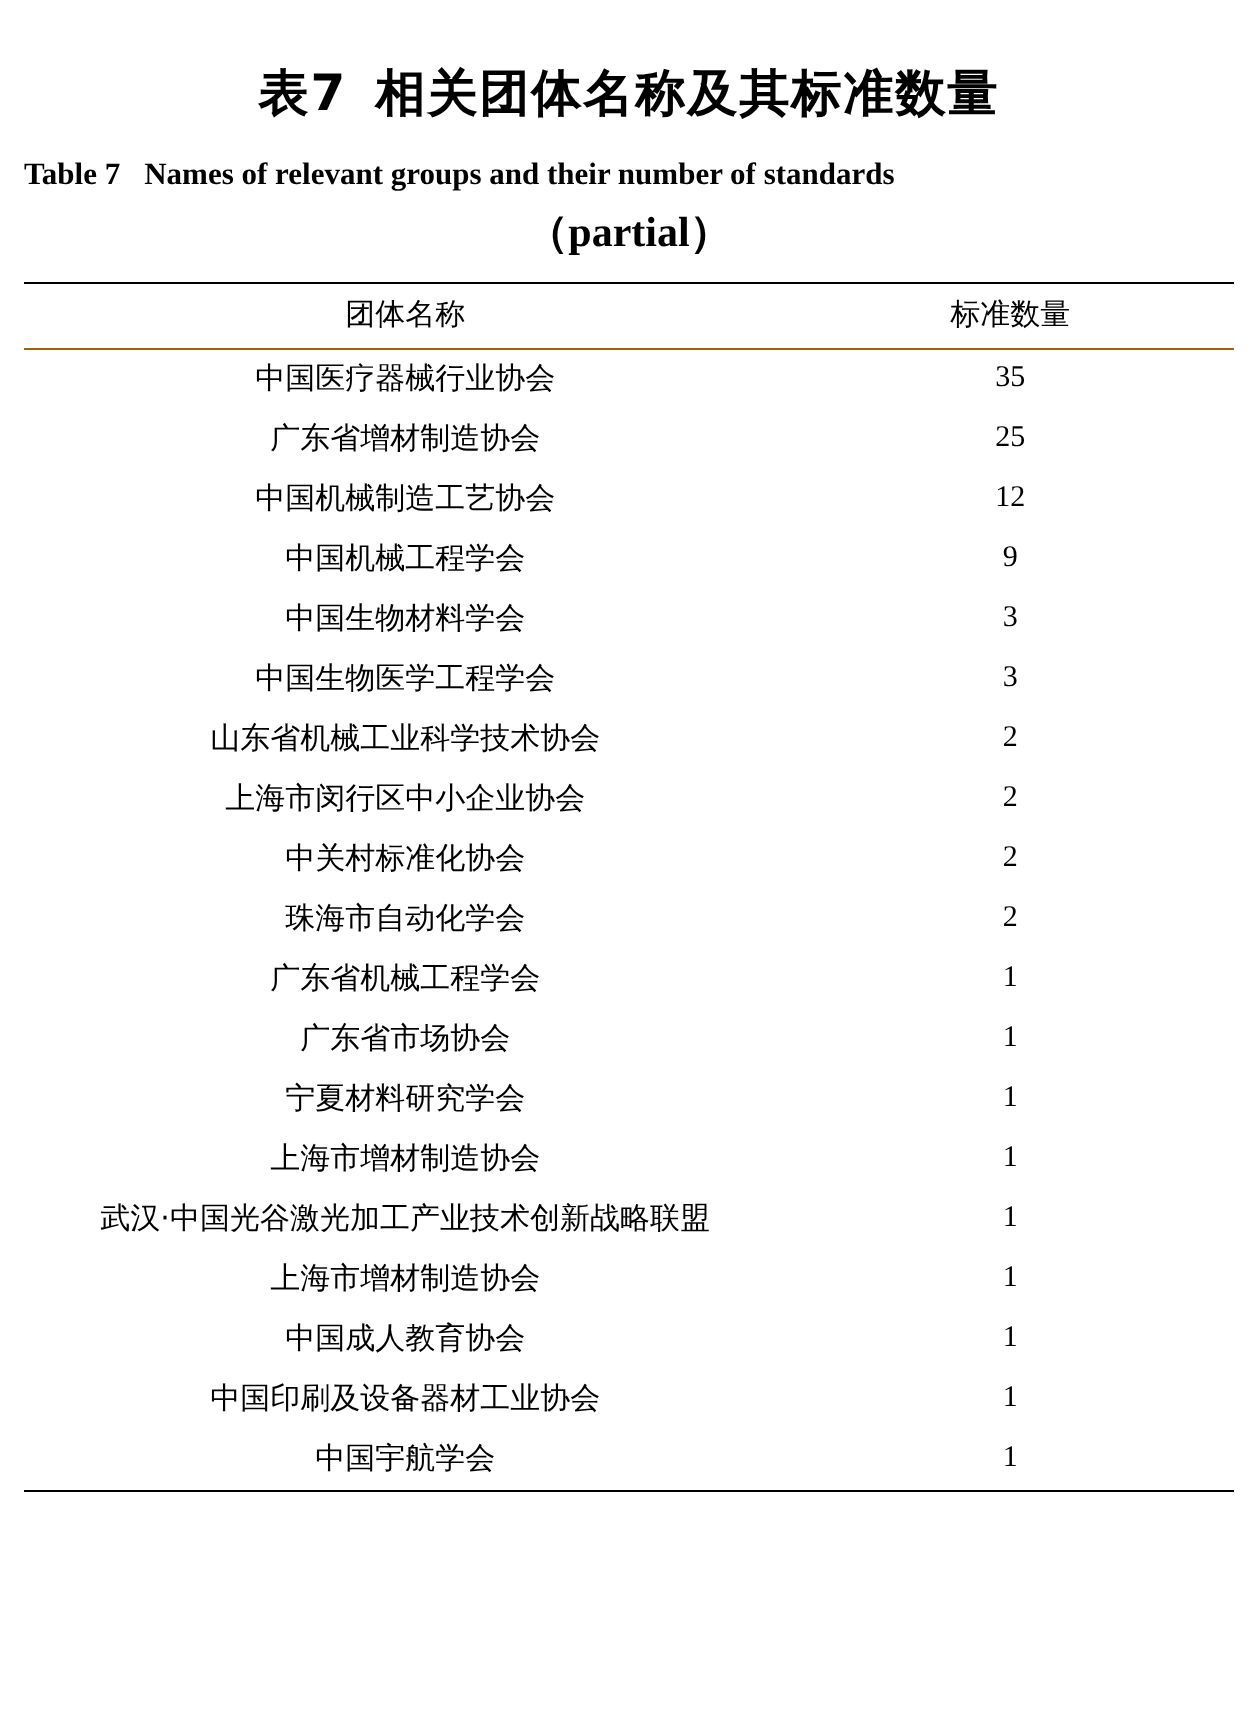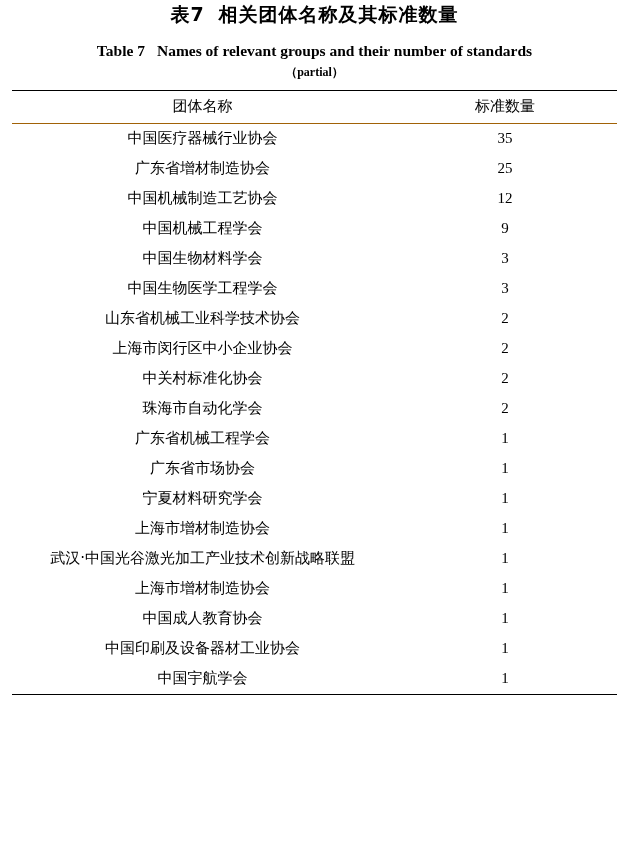--- a/index.html
+++ b/index.html
@@ -18,46 +18,46 @@
     width: 629px;
     height: 855px;
     box-sizing: border-box;
     padding: 0 12px;
     position: relative;
   }
   .title-cn {
     text-align: center;
     font-family: "DejaVu Sans", "Liberation Sans", sans-serif;
     font-weight: bold;
-    font-size: 19px;
+    font-size: 25px;
     letter-spacing: 1px;
-    margin-top: 0;
+    margin-top: 28px;
     line-height: 1.5;
   }
   .title-cn .gap {
     display: inline-block;
     width: 14px;
   }
   .title-en {
-    text-align: center;
+    text-align: left;
     font-family: "Liberation Serif", "DejaVu Serif", serif;
     font-weight: bold;
     font-size: 15.5px;
     margin-top: 10px;
     line-height: 1.55;
   }
   .title-en .gap {
     display: inline-block;
     width: 12px;
   }
   .title-en-line2 {
     text-align: center;
     font-family: "Liberation Serif", "DejaVu Serif", serif;
     font-weight: bold;
-    font-size: 12px;
+    font-size: 21px;
     line-height: 1.55;
   }
   table.tbl {
     width: 605px;
     margin: 9px auto 0 auto;
     border-collapse: collapse;
     table-layout: fixed;
   }
   table.tbl col.c1 { width: 63%; }
   table.tbl col.c2 { width: 37%; }

